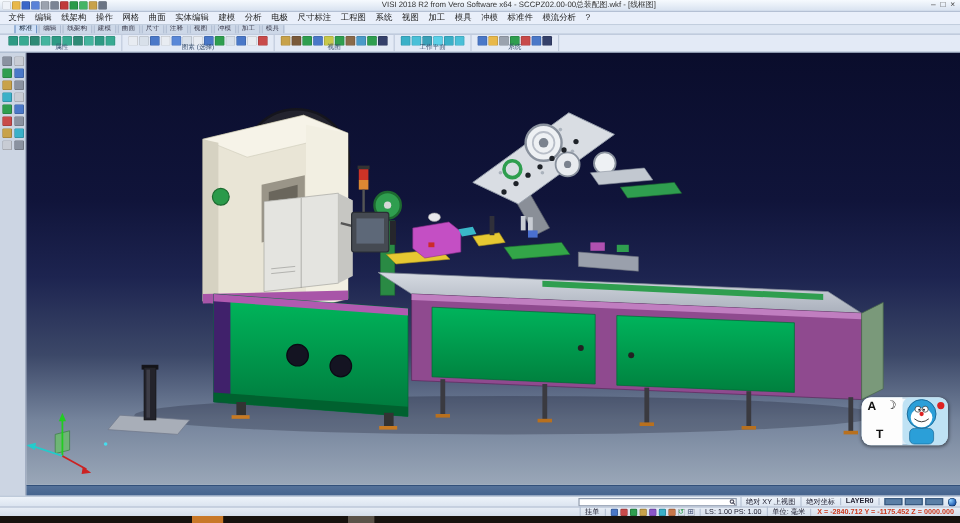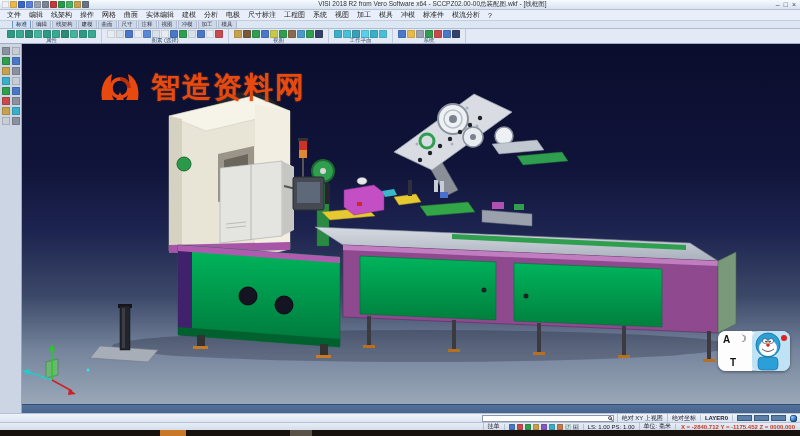--- a/index.html
+++ b/index.html
@@ -415,30 +415,20 @@
             <line x1="30" y1="336" x2="30" y2="306" stroke="#22cc22" stroke-width="1.5"></line>
             <polygon points="30,300 27,307 33,307" fill="#22cc22"></polygon>
             <line x1="30" y1="336" x2="6" y2="328" stroke="#22cccc" stroke-width="1.5"></line>
             <polygon points="0,327 8,325 7,331" fill="#22cccc"></polygon>
             <line x1="30" y1="336" x2="50" y2="347" stroke="#cc2222" stroke-width="1.5"></line>
             <polygon points="54,350 47,345 46,351" fill="#cc2222"></polygon>
             <circle cx="66" cy="326" r="1.5" fill="#44ddee"></circle>
           </g>
         </svg>
 
-        <div class="watermark">
-          <svg width="44" height="36" viewBox="0 0 44 36">
-            <path d="M4 30 C2 18 6 8 14 4 C12 14 12 22 16 30 Z" fill="#e8490f"></path>
-            <path d="M40 30 C42 18 38 8 30 4 C32 14 32 22 28 30 Z" fill="#e8490f"></path>
-            <circle cx="22" cy="18" r="9" fill="none" stroke="#e8490f" stroke-width="3.5"></circle>
-            <path d="M22 9 A9 9 0 0 1 31 18" fill="none" stroke="#b82f08" stroke-width="3.5"></path>
-            <path d="M18 30 L26 30 L22 22 Z" fill="#e8490f"></path>
-          </svg>
-          <span class="watermark-text">智造资料网</span>
-        </div>
 
         <div class="ime-widget">
           <div class="ime-left">
             <span class="ime-a">A</span>
             <span class="ime-moon">☽</span>
             <span class="ime-t">T</span>
           </div>
           <div class="ime-right">
             <svg width="38" height="40" viewBox="0 0 38 40">
               <rect x="0" y="0" width="38" height="40" rx="7" fill="#bfe2f4"></rect>

